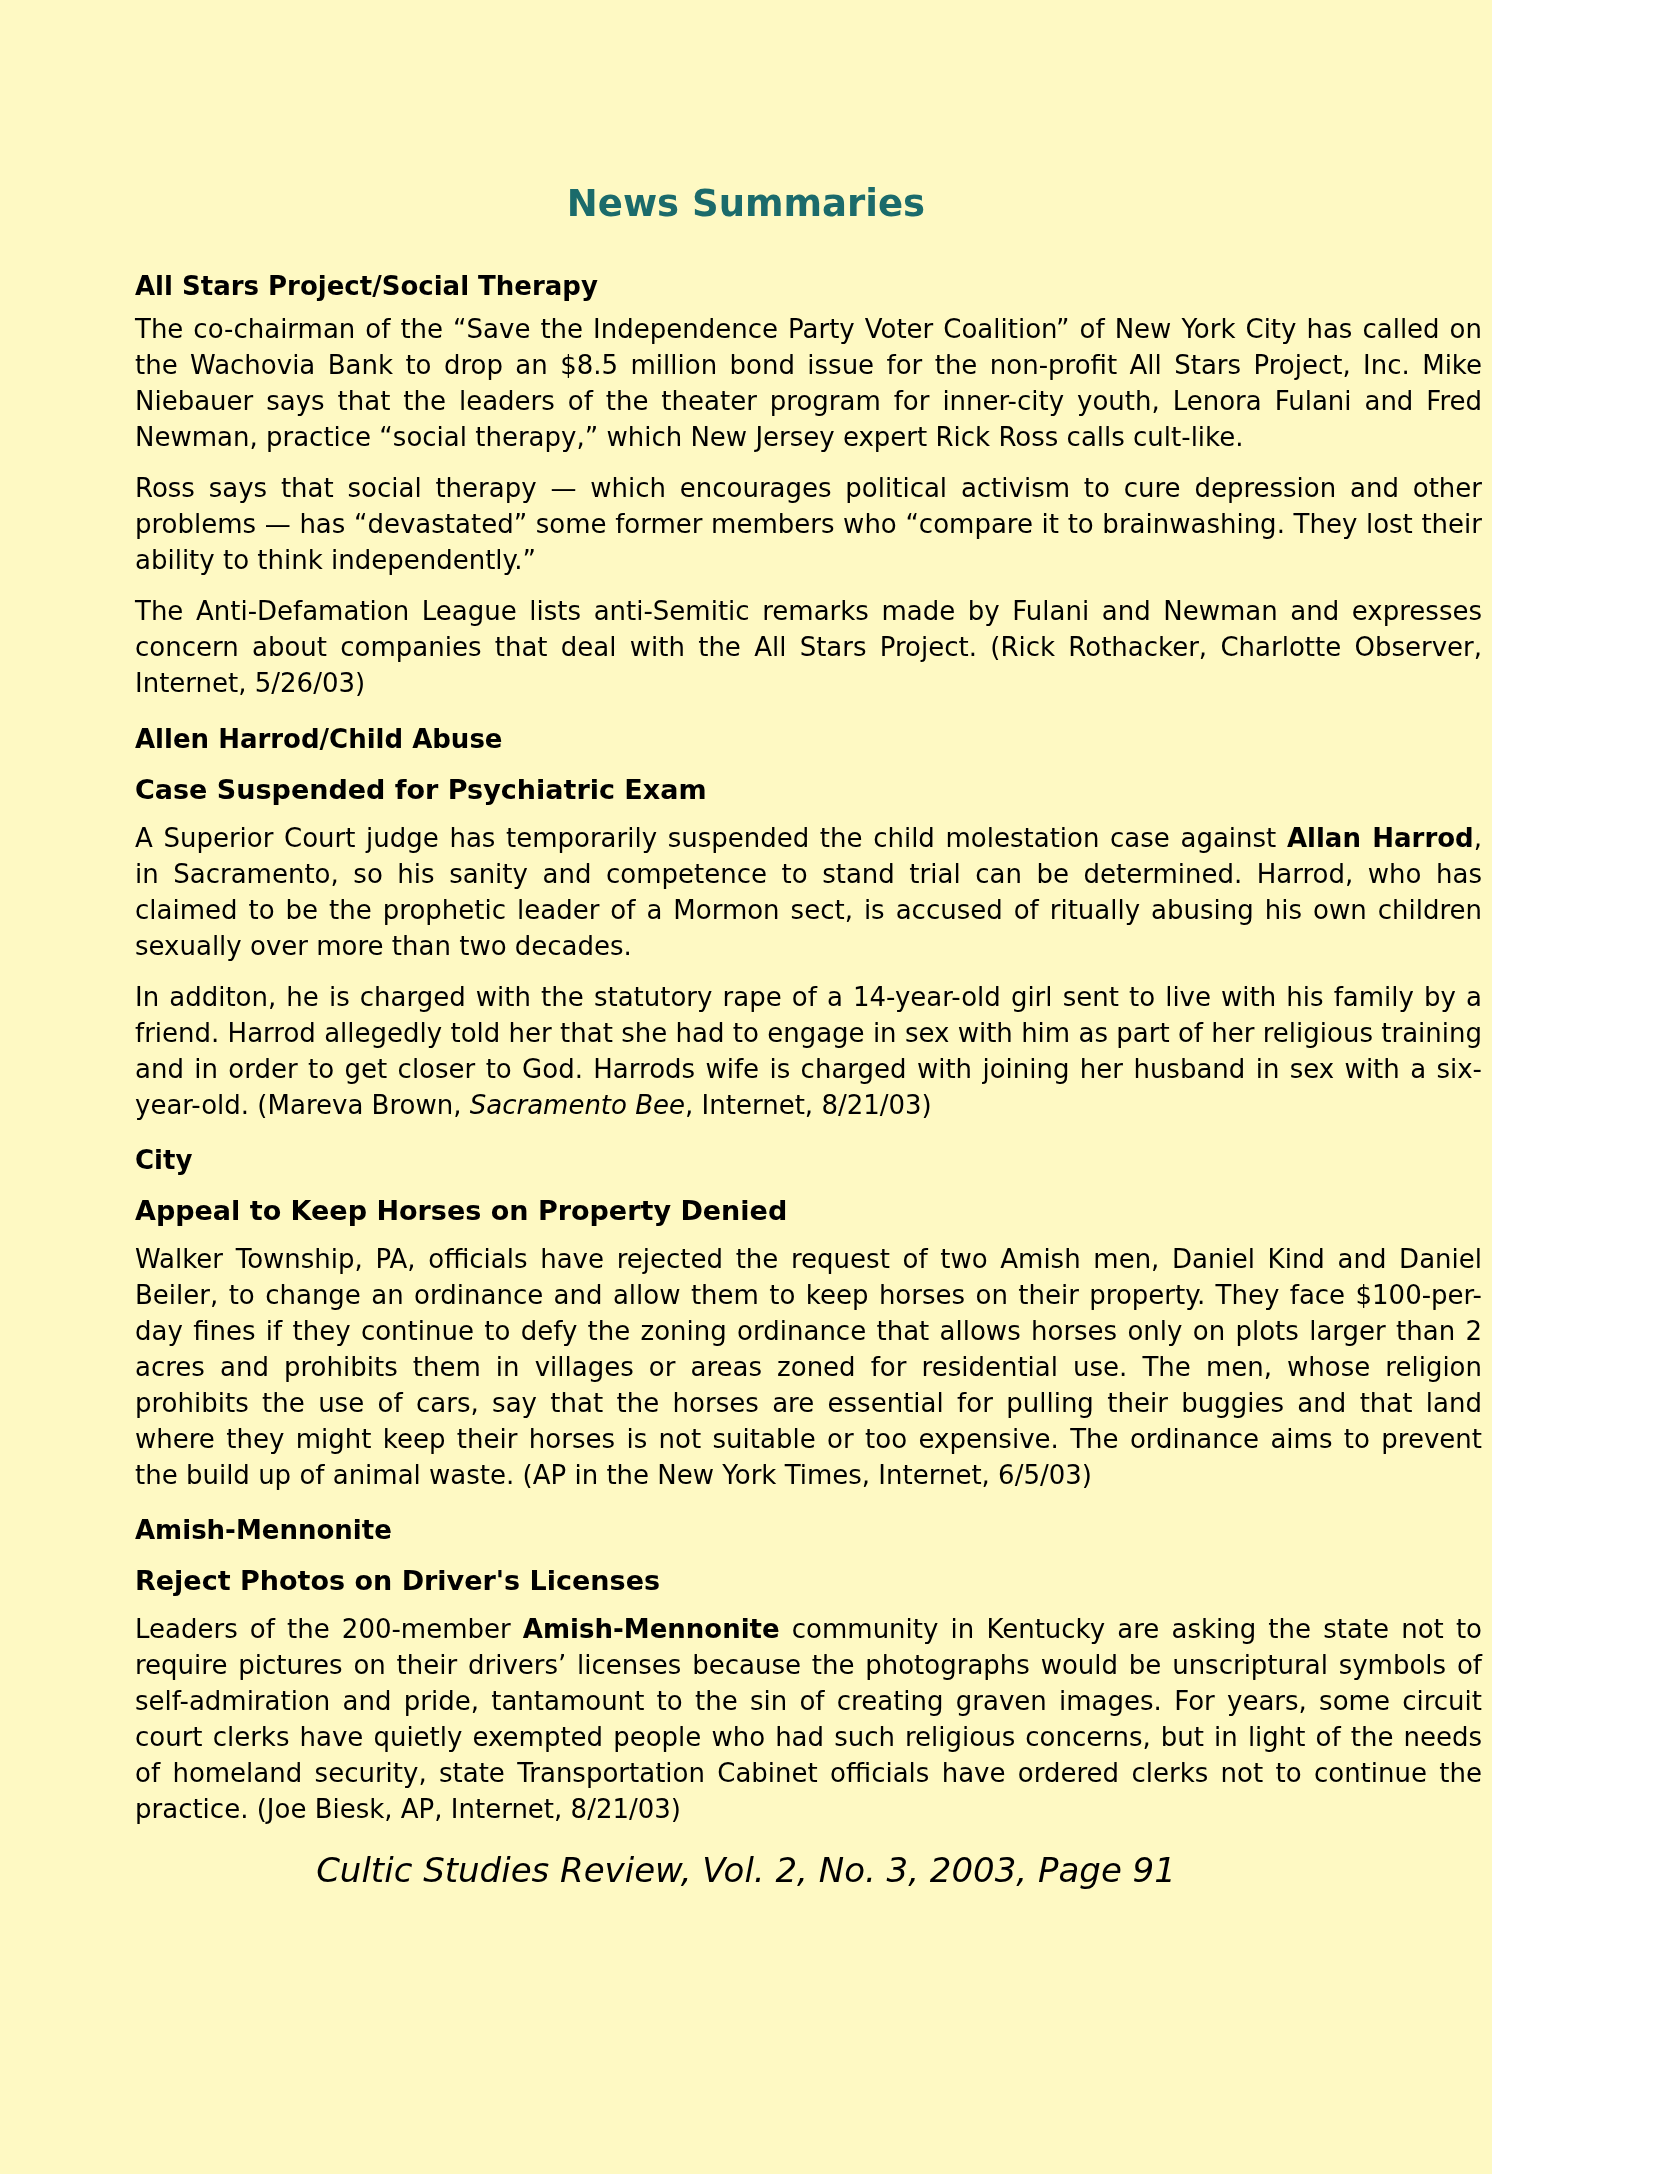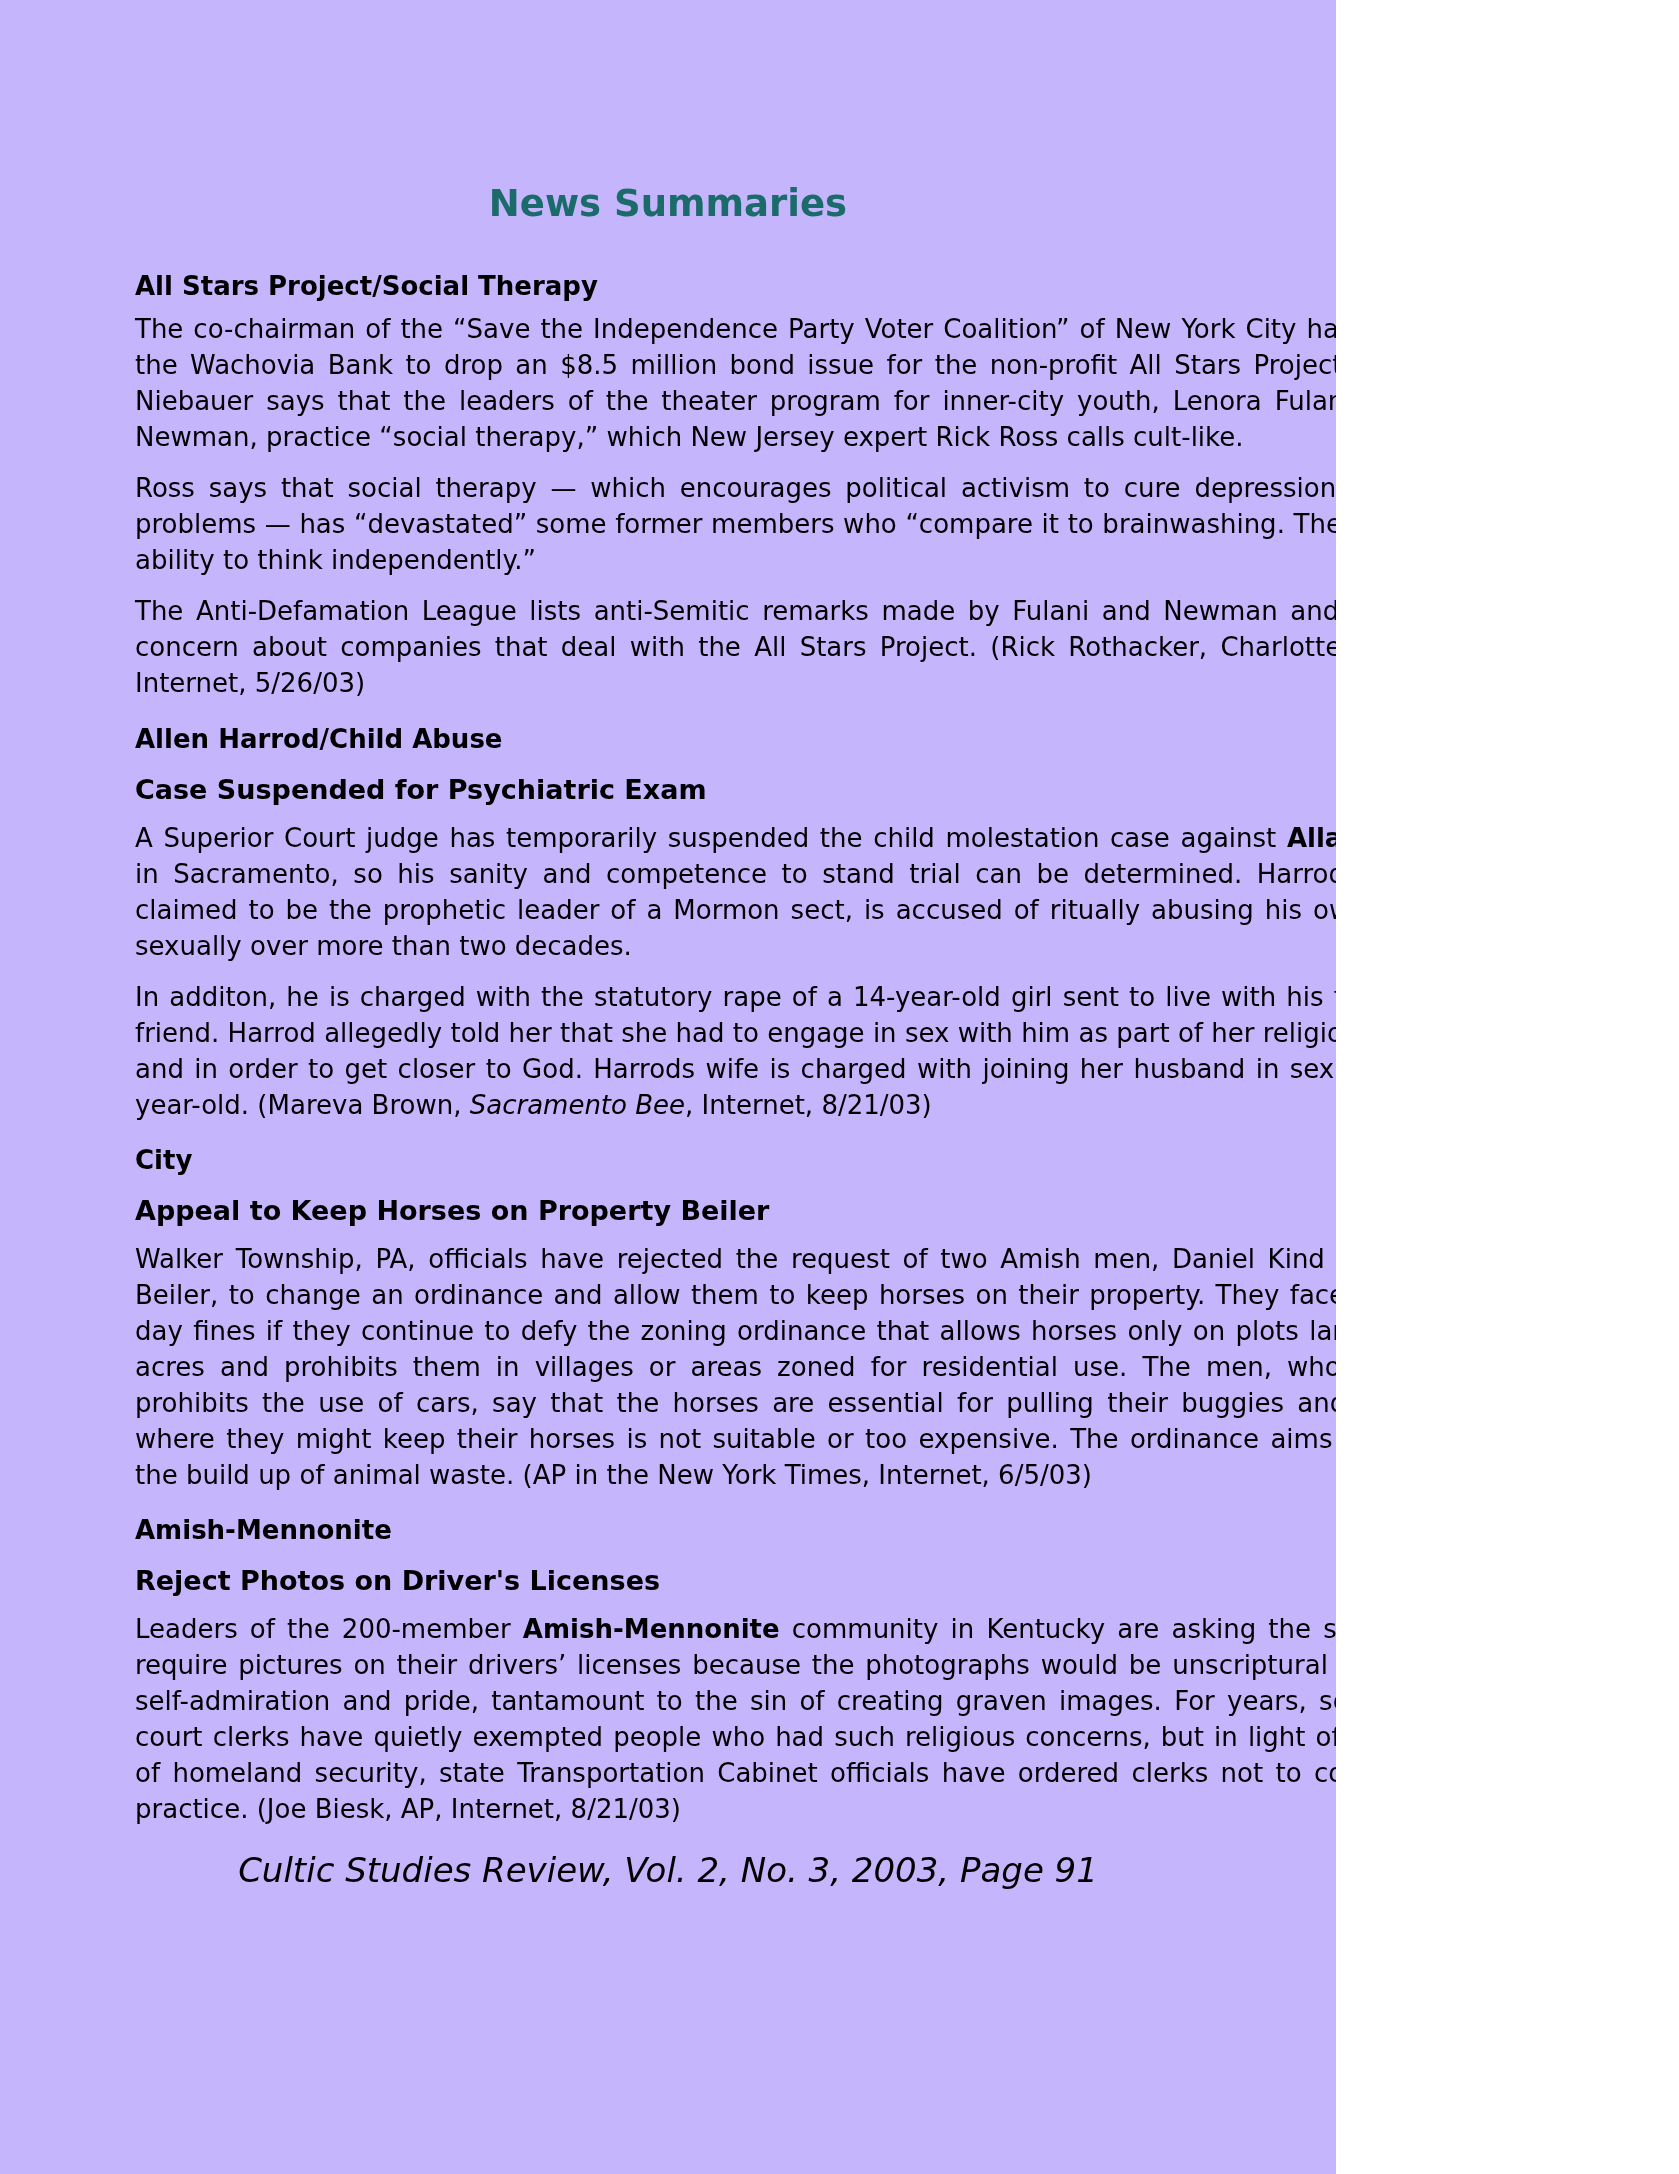--- a/index.html
+++ b/index.html
@@ -1,20 +1,20 @@
 <!DOCTYPE html>
 <html style="font-size:15px"><head>
 <meta charset="utf-8">
 <style>
   html, body { margin: 0; padding: 0; background: #ffffff; }
   .page {
     position: relative;
-    width: 1336px;
+    width: 1492px;
     height: 2174px;
-    background: #c4b5fd;
+    background: #fef9c3;
     color: #000000;
     font-family: "DejaVu Sans", "Liberation Sans", sans-serif;
     box-sizing: border-box;
     padding-top: 182px;
     overflow: hidden;
   }
   .doc-title {
     text-align: center;
     font-size: 37px;
     font-weight: bold;
@@ -73,21 +73,21 @@
 
     <div>
       <h2 class="sec-heading">Allen Harrod/Child Abuse</h2>
       <h3 class="sec-subheading">Case Suspended for Psychiatric Exam</h3>
       <p class="body-par"><span>A Superior Court judge has temporarily suspended the child molestation case against </span><strong>Allan Harrod</strong><span>, in Sacramento, so his sanity and competence to stand trial can be determined. Harrod, who has claimed to be the prophetic leader of a Mormon sect, is accused of ritually abusing his own children sexually over more than two decades.</span></p>
       <p class="body-par"><span>In additon, he is charged with the statutory rape of a 14-year-old girl sent to live with his family by a friend. Harrod allegedly told her that she had to engage in sex with him as part of her religious training and in order to get closer to God. Harrods wife is charged with joining her husband in sex with a six-year-old. (Mareva Brown, </span><em>Sacramento Bee</em><span>, Internet, 8/21/03)</span></p>
     </div>
 
     <div>
       <h2 class="sec-heading">City</h2>
-      <h3 class="sec-subheading">Appeal to Keep Horses on Property Beiler</h3>
+      <h3 class="sec-subheading">Appeal to Keep Horses on Property Denied</h3>
       <p class="body-par"><span>Walker Township, PA, officials have rejected the request of two Amish men, Daniel Kind and Daniel Beiler, to change an ordinance and allow them to keep horses on their property. They face $100-per-day fines if they continue to defy the zoning ordinance that allows horses only on plots larger than 2 acres and prohibits them in villages or areas zoned for residential use.  The men, whose religion prohibits the use of cars, say that the horses are essential for pulling their buggies and that land where they might keep their horses is not suitable or too expensive. The ordinance aims to prevent the build up of animal waste. (AP in the New York Times, Internet, 6/5/03)</span></p>
     </div>
 
     <div>
       <h2 class="sec-heading">Amish-Mennonite</h2>
       <h3 class="sec-subheading">Reject Photos on Driver's Licenses</h3>
       <p class="body-par"><span>Leaders of the 200-member </span><strong>Amish-Mennonite</strong><span> community in Kentucky are asking the state not to require pictures on their drivers’ licenses because the photographs would be unscriptural symbols of self-admiration and pride, tantamount to the sin of creating graven images. For years, some circuit court clerks have quietly exempted people who had such religious concerns, but in light of the needs of homeland security, state Transportation Cabinet officials have ordered clerks not to continue the practice. (Joe Biesk, AP, Internet, 8/21/03)</span></p>
     </div>
 
   </div>

